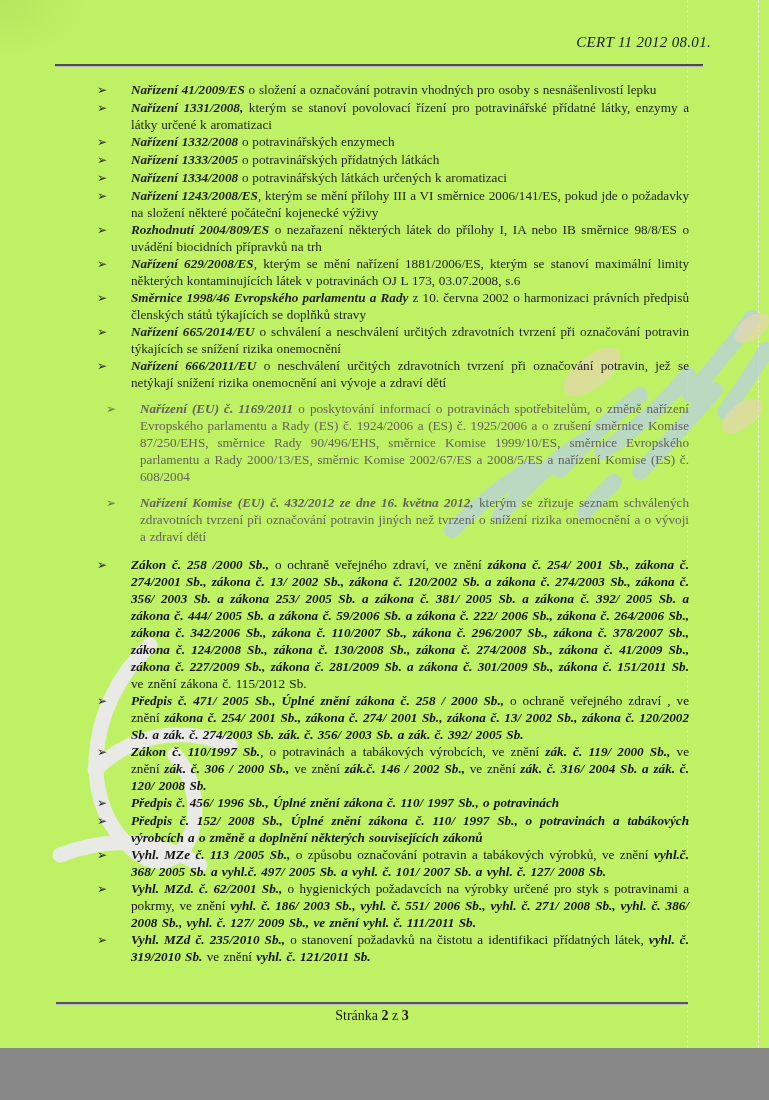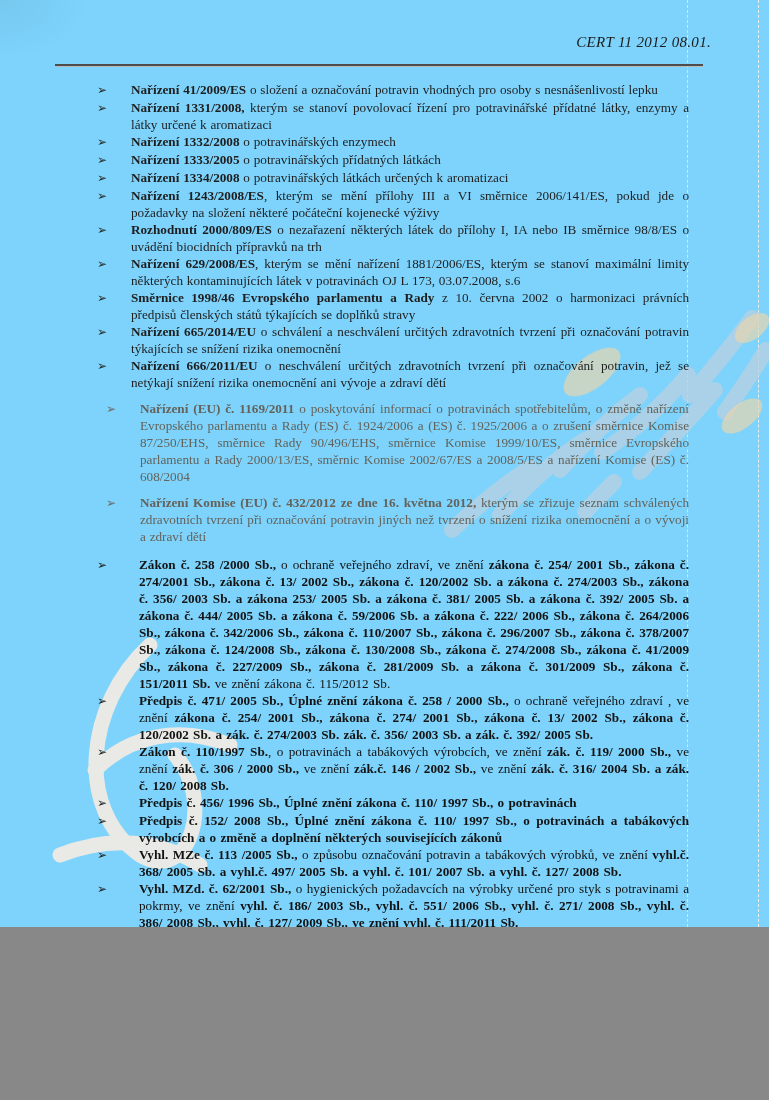--- a/index.html
+++ b/index.html
@@ -1,18 +1,18 @@
 <!DOCTYPE html>
 <html><head>
 <meta charset="utf-8">
 <style>
   html,body{margin:0;padding:0;background:#888;}
   .page{
-    position:relative;width:769px;height:927px;margin:0 auto;
-    background:#7dd3fc;overflow:hidden;
+    position:relative;width:769px;height:1048px;margin:0 auto;
+    background:#bef264;overflow:hidden;
     font-family:"Liberation Serif","DejaVu Serif",serif;color:#1f1f1f;
   }
   
   .scan-line{position:absolute;top:0;bottom:0;width:0;border-left:1px dashed #e2e2e0;}
   .scan-line.l1{left:687px;}
   .scan-line.l2{left:758px;border-left-color:#ececea;}
   .vignette{position:absolute;left:0;top:0;width:90px;height:60px;
     background:radial-gradient(ellipse at 0 0, rgba(0,0,0,.05), transparent 70%);}
   
   .header-ref{
@@ -31,29 +31,29 @@
   }
   .li{display:flex;}
   .li .bullet{
     flex:none;width:34px;font-size:12px;line-height:17px;
     font-family:"DejaVu Sans",sans-serif;padding-top:1px;
   }
   .li .body{
     flex:1;text-align:justify;font-size:13.2px;line-height:17px;
     word-spacing:.5px;
   }
-  .li .body .b{font-weight:bold;}
+  .li .body .b{font-weight:bold;font-style:italic;}
   .tone-dark{color:#1e1e1e;}
   .tone-dark .bullet{color:#2a2a2a;}
   .tone-faded{color:#64625a;}
   .tone-faded .bullet{color:#6d6b63;}
   .tone-faded.li{padding-left:9px;}
   .tone-law{color:#131313;}
   .tone-law .bullet{color:#222;}
-  .tone-law .body{word-spacing:1px;margin-left:8px;}
+  .tone-law .body{word-spacing:1px;}
   
   .footer-rule{
     position:absolute;top:1002px;left:56px;width:632px;height:2px;
     background:#555;box-shadow:0 1px 0 #bbb;z-index:1;
   }
   .footer{
     position:absolute;top:1008px;left:56px;width:632px;text-align:center;
     font-size:14px;color:#1b1b1b;z-index:1;
   }
   .footer .b{font-weight:bold;}
@@ -114,21 +114,21 @@
       <div class="li tone-dark">
         <span class="bullet">➢</span>
         <div class="body"><span class="b">Nařízení 1334/2008</span><span> o potravinářských látkách určených k aromatizaci</span></div>
       </div>
       <div class="li tone-dark">
         <span class="bullet">➢</span>
         <div class="body"><span class="b">Nařízení 1243/2008/ES</span><span>, kterým se mění přílohy III a VI směrnice 2006/141/ES, pokud jde o požadavky na složení některé počáteční kojenecké výživy</span></div>
       </div>
       <div class="li tone-dark">
         <span class="bullet">➢</span>
-        <div class="body"><span class="b">Rozhodnutí 2000/809/ES</span><span> o nezařazení některých látek do přílohy I, IA nebo IB směrnice 98/8/ES o uvádění biocidních přípravků na trh</span></div>
+        <div class="body"><span class="b">Rozhodnutí 2004/809/ES</span><span> o nezařazení některých látek do přílohy I, IA nebo IB směrnice 98/8/ES o uvádění biocidních přípravků na trh</span></div>
       </div>
       <div class="li tone-dark">
         <span class="bullet">➢</span>
         <div class="body"><span class="b">Nařízení 629/2008/ES</span><span>, kterým se mění nařízení 1881/2006/ES, kterým se stanoví maximální limity některých kontaminujících látek v potravinách OJ L 173, 03.07.2008, s.6</span></div>
       </div>
       <div class="li tone-dark">
         <span class="bullet">➢</span>
         <div class="body"><span class="b">Směrnice 1998/46 Evropského parlamentu a Rady</span><span> z 10. června 2002 o harmonizaci právních předpisů členských států týkajících se doplňků stravy</span></div>
       </div>
       <div class="li tone-dark">
@@ -175,14 +175,20 @@
         <span class="bullet">➢</span>
         <div class="body"><span class="b">Vyhl. MZd. č. 62/2001 Sb.,</span><span> o hygienických požadavcích na výrobky určené pro styk s potravinami a pokrmy, ve znění </span><span class="b">vyhl. č. 186/ 2003 Sb., vyhl. č. 551/ 2006 Sb., vyhl. č. 271/ 2008 Sb., vyhl. č. 386/ 2008 Sb., vyhl. č. 127/ 2009 Sb., ve znění vyhl. č. 111/2011 Sb.</span></div>
       </div>
       <div class="li tone-law">
         <span class="bullet">➢</span>
         <div class="body"><span class="b">Vyhl. MZd č. 235/2010 Sb.,</span><span> o stanovení požadavků na čistotu a identifikaci přídatných látek, </span><span class="b">vyhl. č. 319/2010 Sb.</span><span> ve znění </span><span class="b">vyhl. č. 121/2011 Sb.</span></div>
       </div>
     </div>
 
   <div class="footer-rule"></div>
+  <div class="footer">
+    <span>Stránka</span>
+    <span class="b">2</span>
+    <span>z</span>
+    <span class="b">3</span>
+  </div>
 
 </div>
 
 </body></html>

